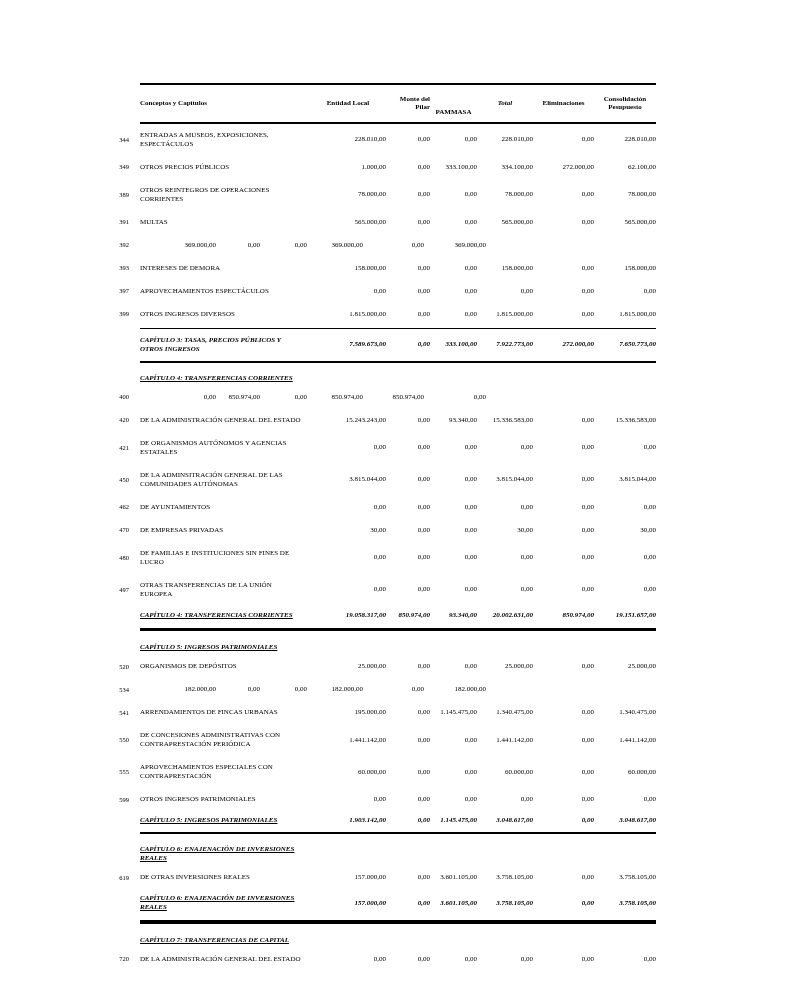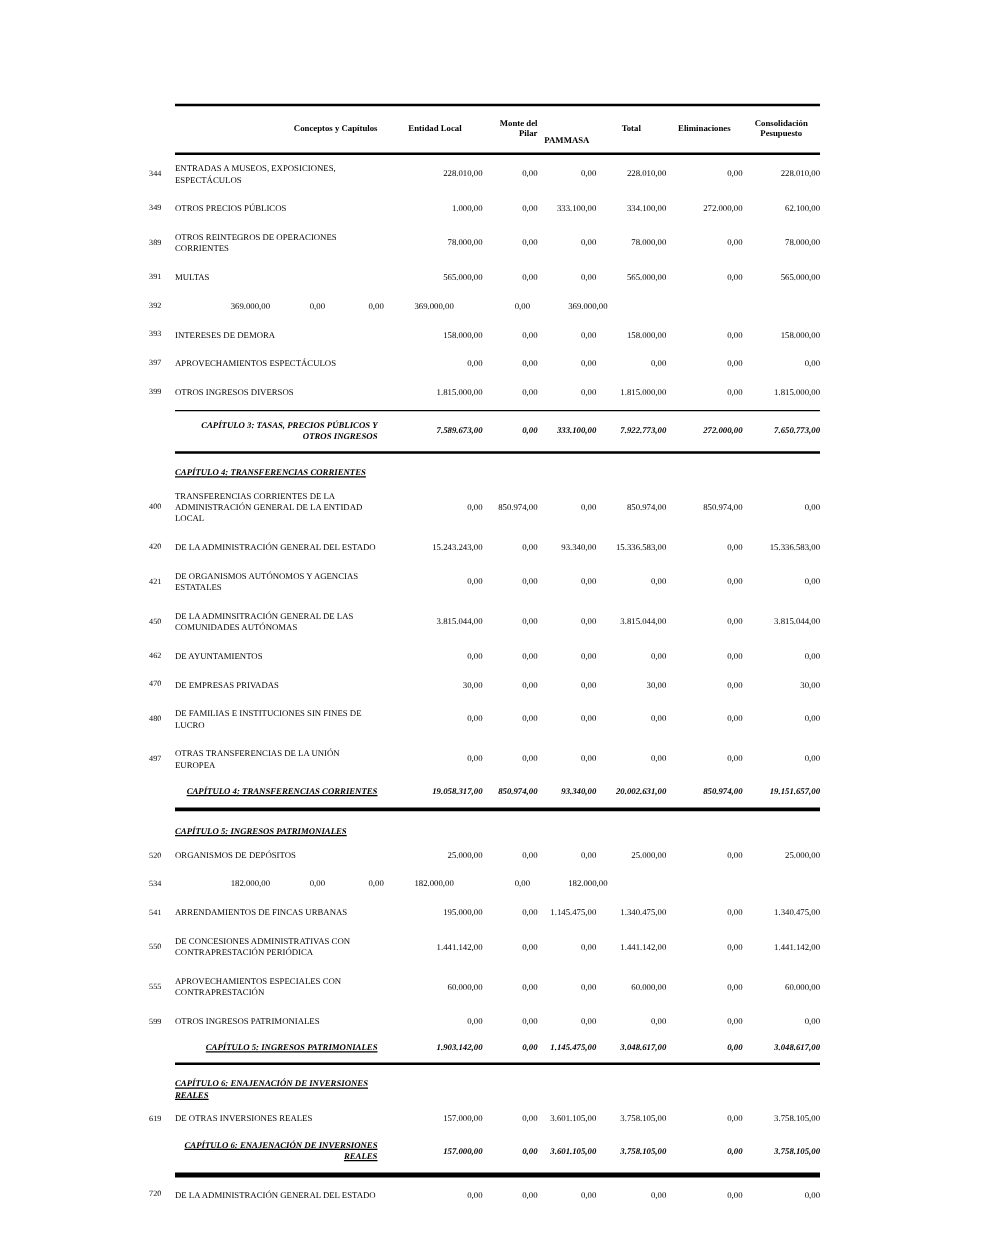--- a/index.html
+++ b/index.html
@@ -10,27 +10,27 @@
   .doc{position:absolute;left:100px;top:83px;width:556px;}
   .row{display:flex;align-items:center;}
   .code{width:40px;flex:none;box-sizing:border-box;padding-right:11px;text-align:right;font-size:6.5px;line-height:8px;}
   .cells{display:flex;width:516px;align-items:center;flex:none;}
   .c-concept{width:170px;flex:none;box-sizing:border-box;padding-right:8px;font-size:7px;line-height:9px;}
   .c-num{font-size:7px;line-height:9px;text-align:right;flex:none;white-space:nowrap;}
   .col0{width:76px}.col1{width:44px}.col2{width:47px}.col3{width:56px}.col4{width:61px}.col5{width:62px}
 
   .thead .cells{border-top:2px solid #000;border-bottom:2px solid #000;padding:5px 0;}
   .thead .h{font-weight:bold;font-size:7px;line-height:8.5px;text-align:center;}
-  .thead .c-concept.h{text-align:right;}
+  .thead .c-concept.h{text-align:left;}
 
   .row.item{padding:7px 0;}
   .row.section{padding:9px 0 3px;}
   .section .c-concept{font-weight:bold;font-style:italic;text-decoration:underline;}
   .row.total{padding:5px 0;}
-  .total .c-concept{font-weight:bold;font-style:italic;text-align:right;}
+  .total .c-concept{font-weight:bold;font-style:italic;}
   .total .c-num{font-weight:bold;font-style:italic;}
   .total.u .c-concept{text-decoration:underline;}
 
   .rule{margin-left:40px;width:516px;background:#000;}
   .rule.thin{height:1px;margin-top:2px;margin-bottom:2px;}
   .rule.medium{height:2px;margin-top:2px;margin-bottom:2px;}
   .rule.thick{height:3.5px;margin-top:3px;margin-bottom:3px;}
 </style>
 </head>
 <body>
@@ -38,21 +38,21 @@
 <div class="page">
   <div class="doc">
 
     <div class="row thead">
       <div class="code"></div>
       <div class="cells">
         <div class="c-concept h">Conceptos y Capítulos</div>
         <div class="c-num col0 h" style="white-space:normal;">Entidad Local</div>
         <div class="c-num col1 h" style="white-space:normal;text-align:right;">Monte del Pilar</div>
         <div class="c-num col2 h" style="white-space:normal;margin-top:18px;">PAMMASA</div>
-        <div class="c-num col3 h" style="white-space:normal;">Total</div>
+        <div class="c-num col3 h" style="white-space:normal;font-style:italic;">Total</div>
         <div class="c-num col4 h" style="white-space:normal;">Eliminaciones</div>
         <div class="c-num col5 h" style="white-space:normal;">Consolidación Pesupuesto</div>
       </div>
     </div>
 
     <div id="rows">
         <div class="row item">
           <div class="code">344</div>
           <div class="cells">
             <div class="c-concept">ENTRADAS A MUSEOS, EXPOSICIONES, ESPECTÁCULOS</div>
@@ -163,21 +163,20 @@
         <div class="rule medium"></div>
         <div class="row section">
           <div class="code"></div>
           <div class="cells">
             <div class="c-concept">CAPÍTULO 4: TRANSFERENCIAS CORRIENTES</div>
           </div>
         </div>
         <div class="row item">
           <div class="code">400</div>
           <div class="cells">
-            <div class="c-concept">TRANSFERENCIAS CORRIENTES DE LA ADMINISTRACIÓN GENERAL DE LA ENTIDAD LOCAL</div>
             <div class="c-num col0">0,00</div>
             <div class="c-num col1">850.974,00</div>
             <div class="c-num col2">0,00</div>
             <div class="c-num col3">850.974,00</div>
             <div class="c-num col4">850.974,00</div>
             <div class="c-num col5">0,00</div>
           </div>
         </div>
         <div class="row item">
           <div class="code">420</div>
@@ -390,20 +389,26 @@
             <div class="c-concept">CAPÍTULO 6: ENAJENACIÓN DE INVERSIONES REALES</div>
             <div class="c-num col0">157.000,00</div>
             <div class="c-num col1">0,00</div>
             <div class="c-num col2">3.601.105,00</div>
             <div class="c-num col3">3.758.105,00</div>
             <div class="c-num col4">0,00</div>
             <div class="c-num col5">3.758.105,00</div>
           </div>
         </div>
         <div class="rule thick"></div>
+        <div class="row section">
+          <div class="code"></div>
+          <div class="cells">
+            <div class="c-concept">CAPÍTULO 7: TRANSFERENCIAS DE CAPITAL</div>
+          </div>
+        </div>
         <div class="row item">
           <div class="code">720</div>
           <div class="cells">
             <div class="c-concept">DE LA ADMINISTRACIÓN GENERAL DEL ESTADO</div>
             <div class="c-num col0">0,00</div>
             <div class="c-num col1">0,00</div>
             <div class="c-num col2">0,00</div>
             <div class="c-num col3">0,00</div>
             <div class="c-num col4">0,00</div>
             <div class="c-num col5">0,00</div>

